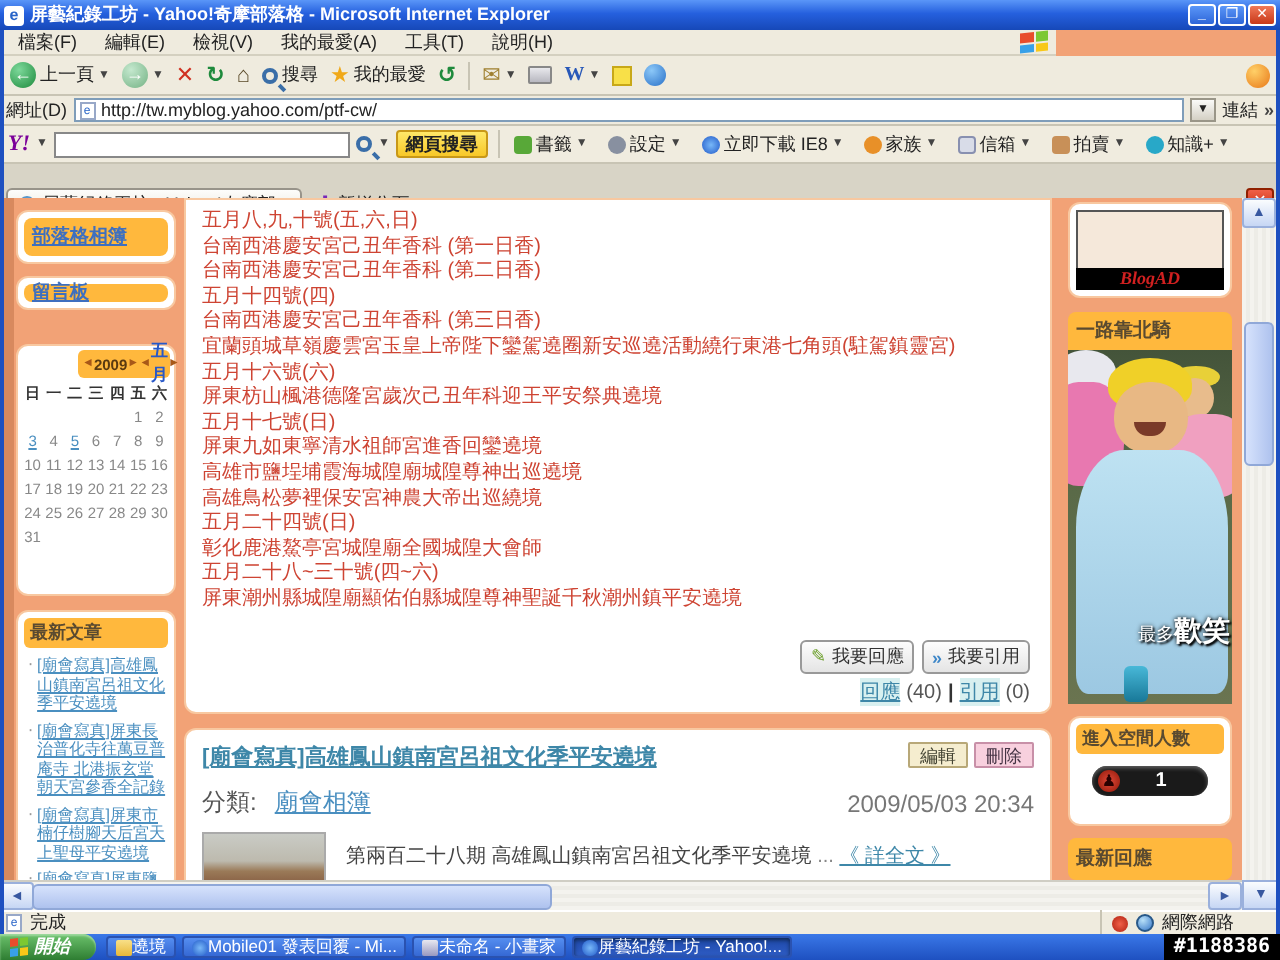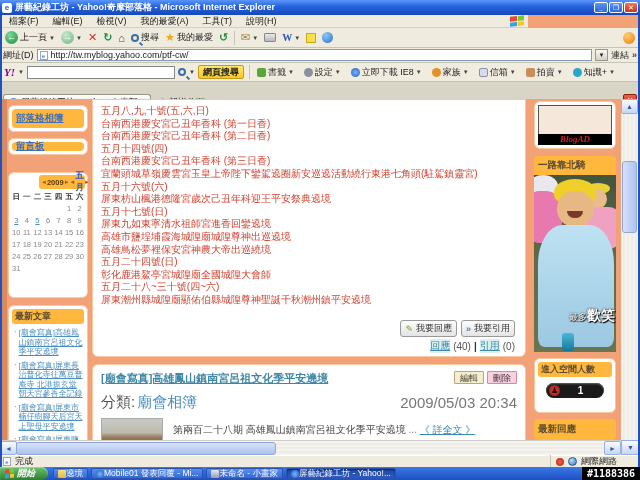--- a/index.html
+++ b/index.html
@@ -88,22 +88,22 @@
 .counts{position:absolute;right:10px;top:239px;font-size:10px;color:#555;display:flex;gap:3px;align-items:center;}
 .counts a{color:#3E87A8;text-decoration:underline;background:#D8F0F0;}
 .cnt-sep{color:#333;font-weight:bold;}
 #main2{left:92px;top:265px;width:434px;height:92px;padding:6px 8px;}
 .art-head{display:flex;align-items:flex-start;}
 .art-title{font-size:11px;font-weight:bold;color:#3E87A8;text-decoration:underline;}
 .art-btns{margin-left:auto;display:flex;gap:3px;}
 .abtn{font-size:9px;padding:0 5px;height:13px;line-height:12px;border-radius:1px;}
 .btn-edit{background:#F5EDCF;border:1px solid #B8A878;color:#443;}
 .btn-del{background:#F8D0DE;border:1px solid #C890A8;color:#434;}
-.art-meta{display:flex;font-size:15px;color:#555;margin-top:7px;align-items:center;}
-.art-meta a{color:#4A8FC0;margin-left:2px;}
+.art-meta{display:flex;font-size:12px;color:#555;margin-top:7px;align-items:center;}
+.art-meta a{color:#4A8FC0;text-decoration:underline;margin-left:9px;}
 .art-date{margin-left:auto;color:#777;}
 .art-body{display:flex;gap:10px;margin-top:6px;align-items:flex-start;}
 .thumb{width:62px;height:32px;flex:none;border:1px solid #AAA;background:linear-gradient(180deg,#C9CBC5 0%,#BDBAAE 45%,#9A7A58 62%,#7A4A34 100%);}
 .snippet{font-size:10px;color:#444;padding-top:5px;}
 .snippet .dots{color:#888;}
 .snippet .more{color:#3E87A8;text-decoration:underline;}
 
 #ad-box{left:534px;top:2px;width:82px;height:48px;padding:3px;}
 .ad-inner{height:29px;background:#F5E8DA;border:1px solid #555;border-bottom:none;}
 .ad-bar{height:11px;background:#000;color:#D02020;font-size:9px;font-weight:bold;font-style:italic;text-align:center;line-height:11px;font-family:"Liberation Serif",serif;}

